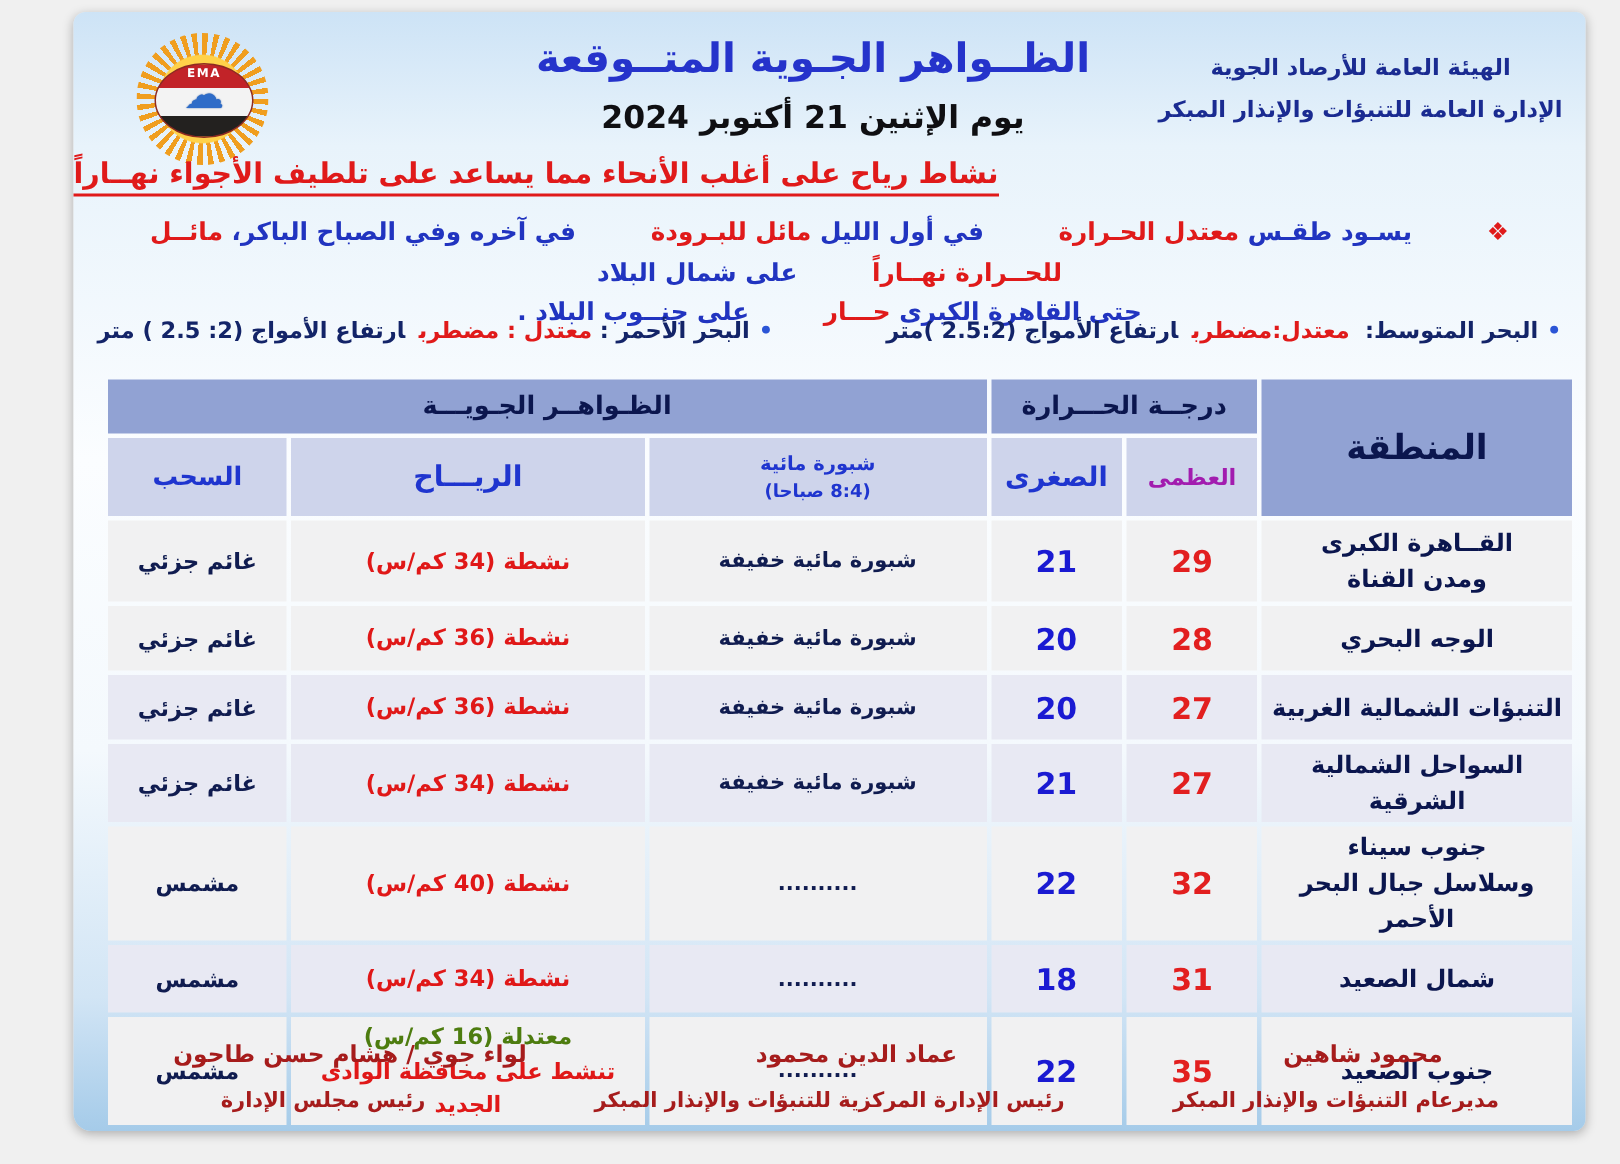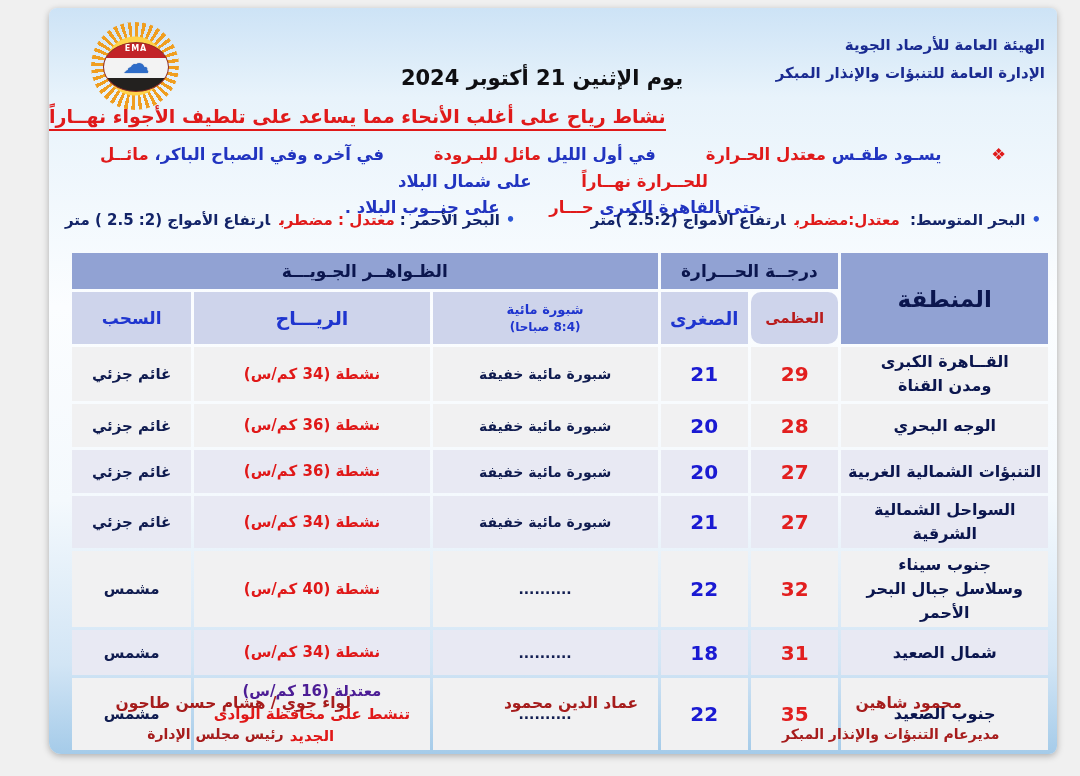--- a/index.html
+++ b/index.html
@@ -40,21 +40,21 @@
   }
   .title{
     position:absolute;top:16px;right:280px;width:470px;text-align:center;
     color:#2533cb;font-size:27px;letter-spacing:0;
   }
   .date-line{
     position:absolute;top:58px;right:280px;width:470px;text-align:center;
     color:#0f0f12;font-size:21px;
   }
   .org{
-    position:absolute;top:24px;left:720px;right:12px;
+    position:absolute;top:24px;left:720px;right:12px;text-align:center;
     color:#1a2b91;font-size:15px;line-height:1.85;
   }
   
   .headline-wrap{position:absolute;top:97px;right:0;left:0;text-align:left;}
   .headline{
     display:inline-block;color:#e01a1a;font-size:19px;
     border-bottom:2px solid #e01a1a;padding-bottom:2px;
   }
   
   .intro{
@@ -76,34 +76,34 @@
   
   .wx-wrap{position:absolute;top:242px;right:6px;left:20px;}
   table.wx{
     width:100%;border-collapse:separate;border-spacing:3px;
     table-layout:fixed;
   }
   table.wx th, table.wx td{text-align:center;vertical-align:middle;padding:2px 3px;}
   th.region-h{background:#91a2d3;color:#0b164e;font-size:23px;}
   th.band{background:#91a2d3;color:#0b164e;font-size:17px;height:32px;}
   tr.sub-row th{background:#ced4eb;height:48px;}
-  th.maxh{color:#b91c1c;font-size:15px;border-radius:10px;}
+  th.maxh{color:#a21caf;font-size:15px;}
   th.minh{color:#1f35cf;font-size:18px;}
   th.mist-h{color:#1f35cf;font-size:13px;line-height:1.35;}
   th.mist-h .small{font-size:12px;}
   th.windh{color:#1f35cf;font-size:19px;}
   th.cloudh{color:#1f35cf;font-size:17px;}
   tr.row-gray td{background:#f1f1f2;}
   tr.row-lav td{background:#e8e9f3;}
   td.region{color:#0b164e;font-size:16px;line-height:1.5;}
   td.max{color:#e21f1f;font-size:20px;}
   td.min{color:#1a1ad2;font-size:20px;}
   td.mist{color:#101c50;font-size:14px;}
   td.wind{color:#e01818;font-size:15px;line-height:1.5;}
-  td.wind .dark{color:#4c1d95;}
+  td.wind .dark{color:#4d7c0f;}
   td.clouds{color:#101c50;font-size:15px;}
   tr.h50 td{height:50px;} tr.h39 td{height:39px;} tr.h37 td{height:37px;}
   tr.h56 td{height:56px;} tr.h41 td{height:41px;} tr.h55 td{height:55px;}
   
   .footer{
     position:absolute;top:678px;right:0;left:0;
     display:flex;justify-content:space-between;
     color:#a61c1c;
   }
   .footer .col{width:33%;text-align:center;}
@@ -117,20 +117,21 @@
   <div class="doc">
 
     <div class="logo">
       <div class="sun"></div>
       <div class="globe">
         <div class="ema-text">EMA</div>
         <div class="cloud-glyph">☁</div>
       </div>
     </div>
 
+    <div class="title">الظــواهر الجـوية المتــوقعة</div>
     <div class="date-line">يوم الإثنين 21 أكتوبر 2024</div>
 
     <div class="org">
       <div>الهيئة العامة للأرصاد الجوية</div>
       <div>الإدارة العامة للتنبؤات والإنذار المبكر</div>
     </div>
 
     <div class="headline-wrap">
       <span class="headline">نشاط رياح على أغلب الأنحاء مما يساعد على تلطيف الأجواء نهــاراً</span>
     </div>
@@ -256,20 +257,21 @@
       </table>
     </div>
 
     <div class="footer">
       <div class="col">
         <div class="name">محمود شاهين</div>
         <div class="role">مديرعام التنبؤات والإنذار المبكر</div>
       </div>
       <div class="col">
         <div class="name">عماد الدين محمود</div>
+        <div class="role">رئيس الإدارة المركزية للتنبؤات والإنذار المبكر</div>
       </div>
       <div class="col">
         <div class="name">لواء جوي / هشام حسن طاحون</div>
         <div class="role">رئيس مجلس الإدارة</div>
       </div>
     </div>
 
   </div>
 </div>
 

